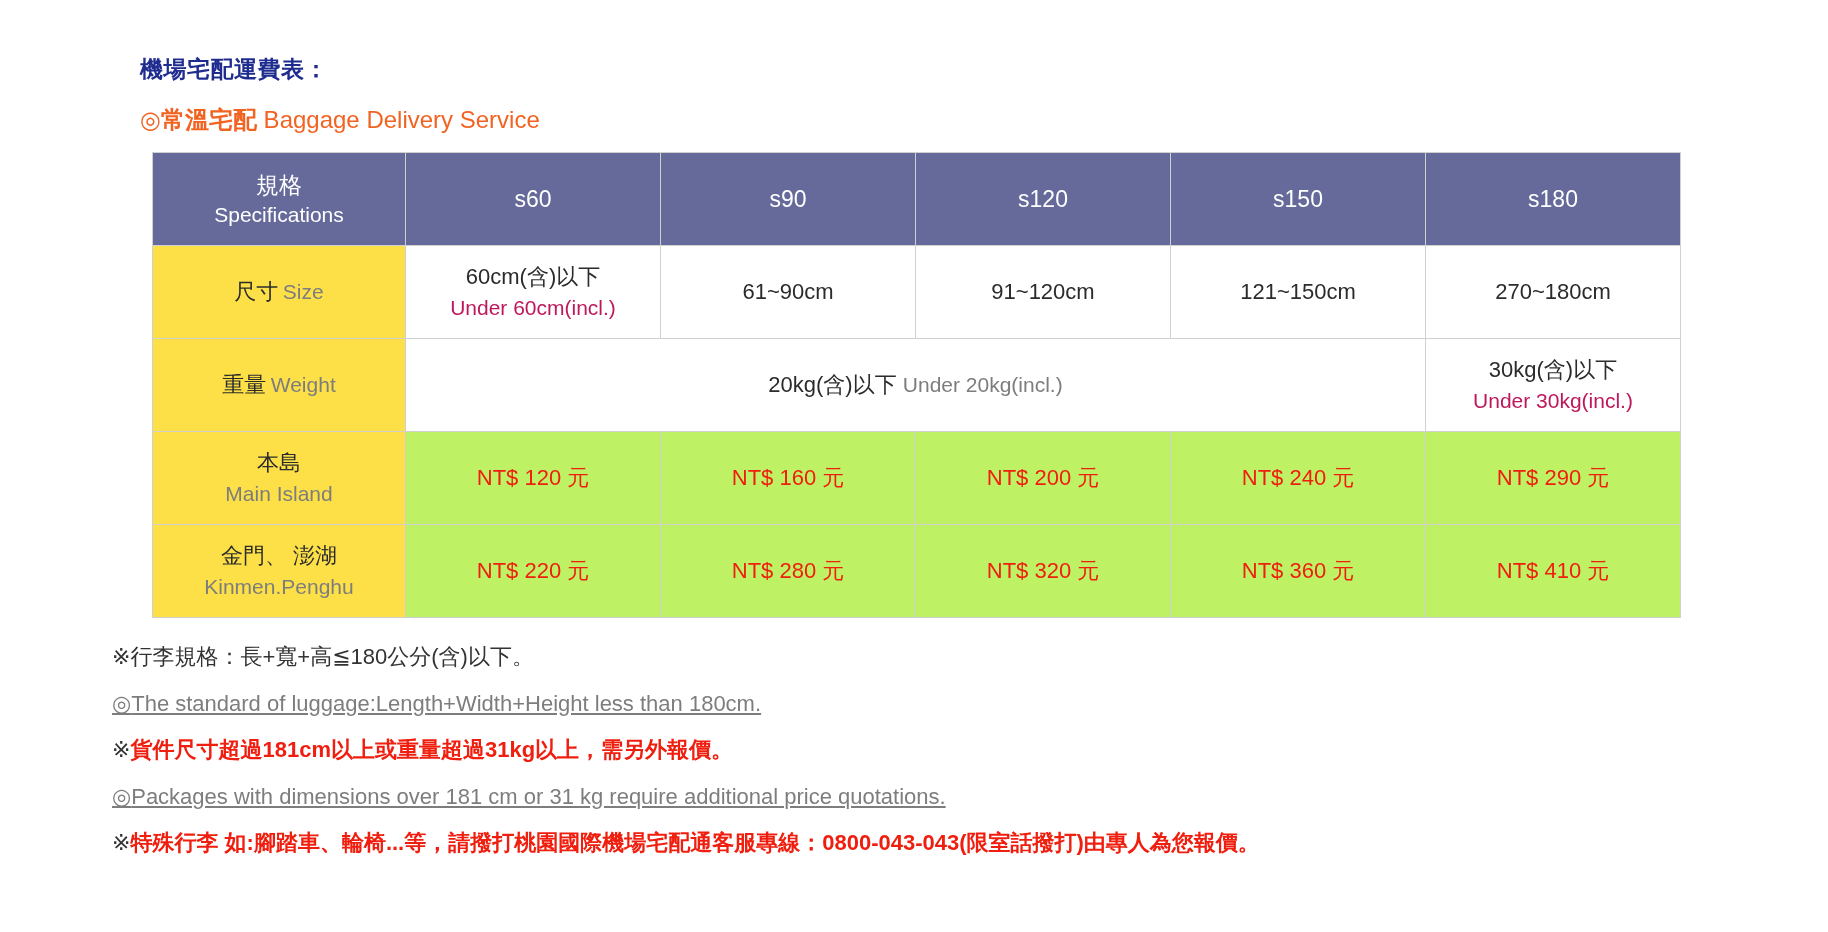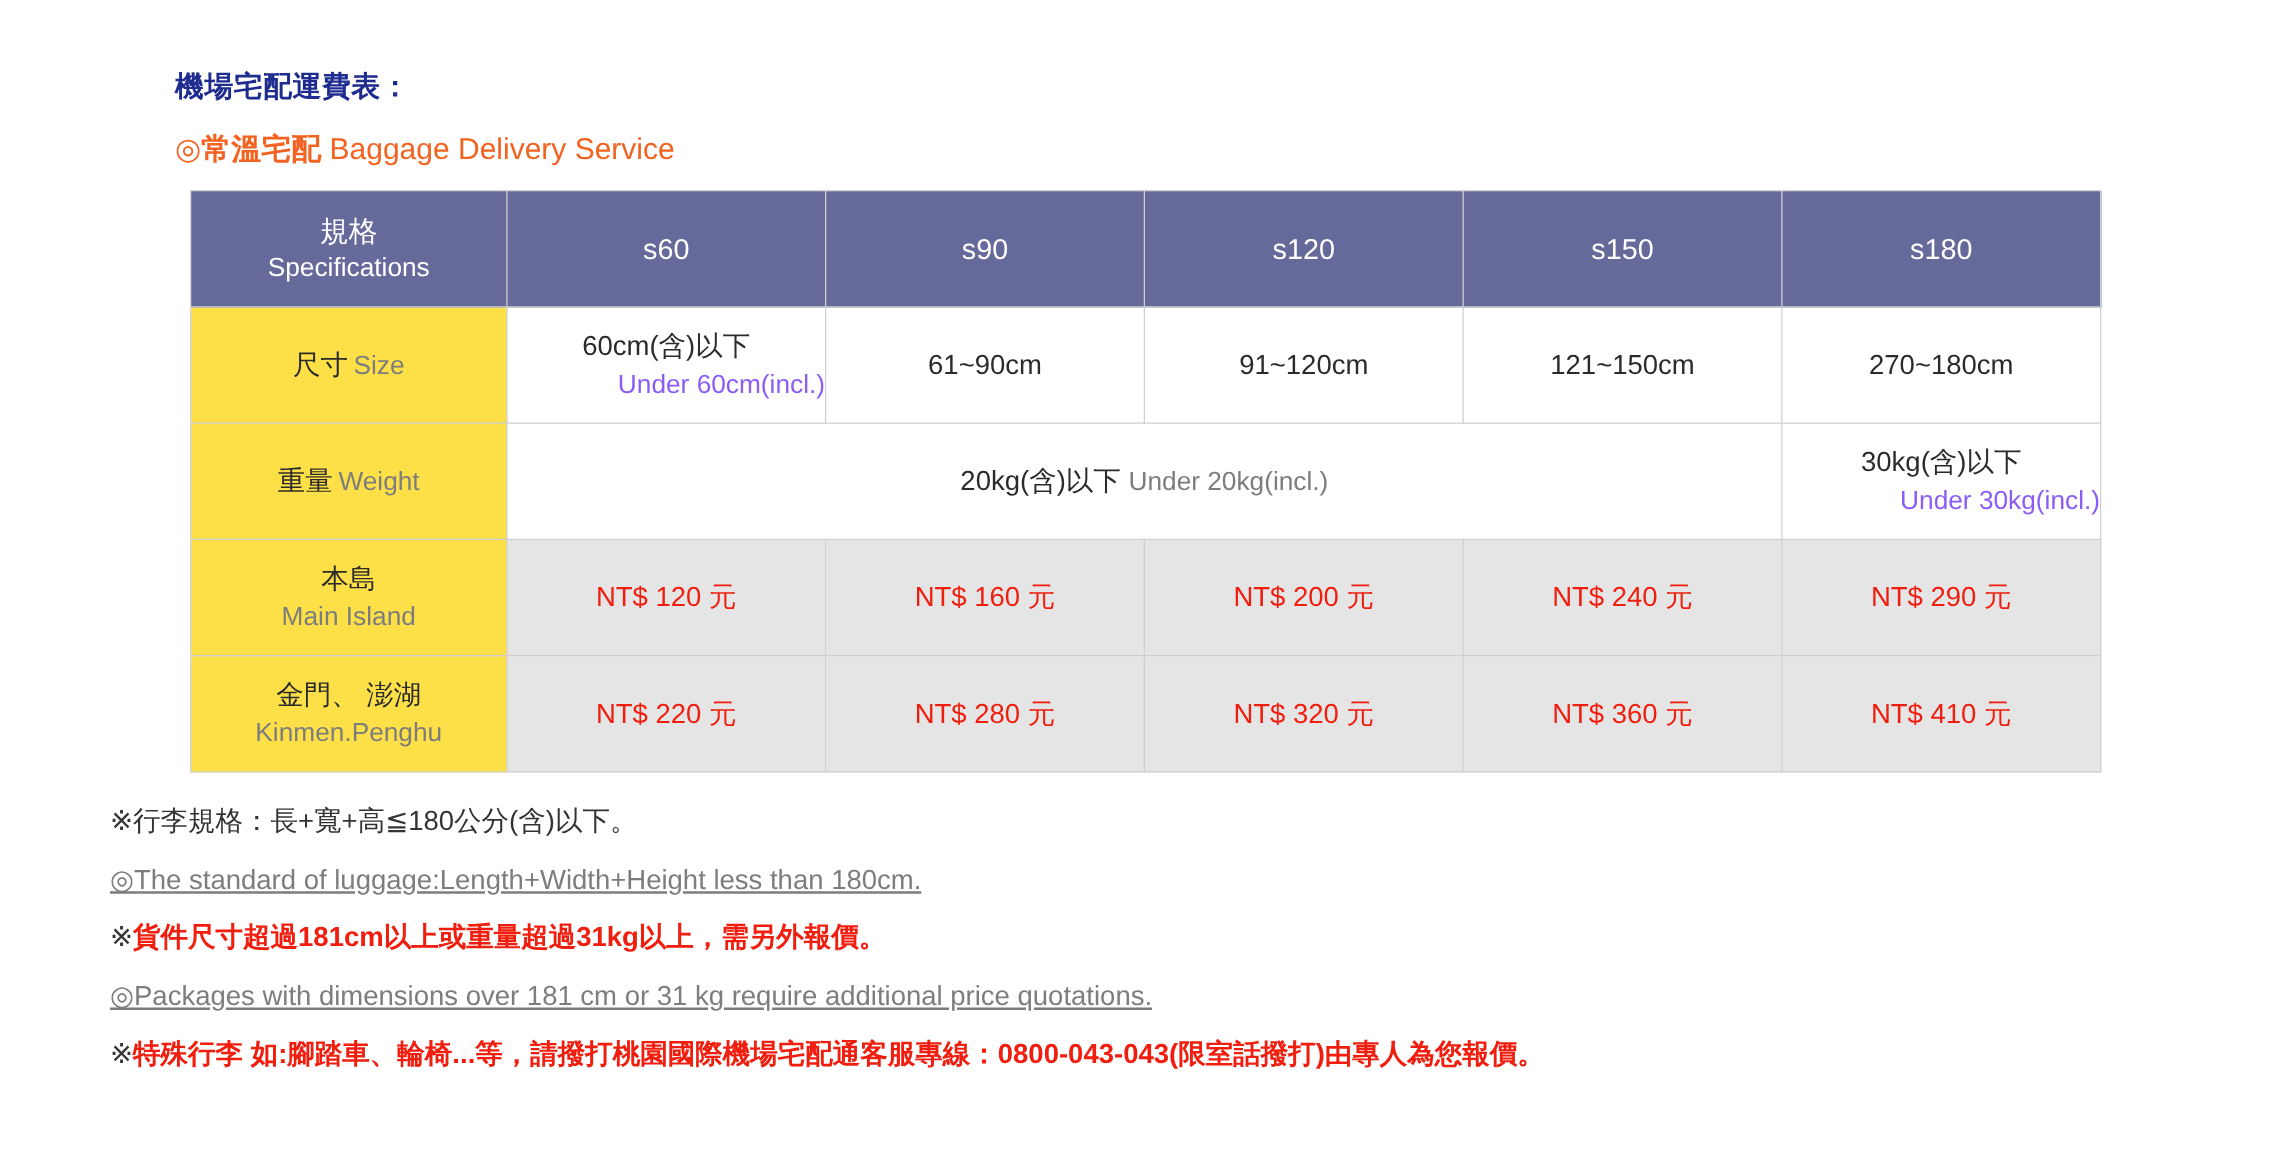--- a/index.html
+++ b/index.html
@@ -108,43 +108,42 @@
   }
 
   
   .val {
     background: #ffffff;
     color: #2b2b2b;
     font-size: 22px;
     line-height: 1.45;
   }
   .val .lat {
-    color: #8b5cf6;
-    font-size: 21px;
-    text-align: right;
+    color: #be185d;
+    font-size: 21px;
   }
   .val .inline-lat {
     color: #7d7d7d;
     font-size: 21px;
   }
   .row-size td { height: 92px; }
   .row-weight td { height: 92px; }
   .row-price td { height: 92px; }
 
   
   .price {
-    background: #e5e5e5;
+    background: #bef264;
     color: #f01e0e;
     font-size: 22px;
     line-height: 1.45;
   }
 
   
   .notes {
-    padding-left: 88px;
+    padding-left: 112px;
     padding-top: 12px;
   }
   .note {
     font-size: 22px;
     line-height: 1.2;
     padding-top: 20px;
     white-space: nowrap;
   }
   .note:first-child { padding-top: 14px; }
   .note.dark  { color: #333333; }

